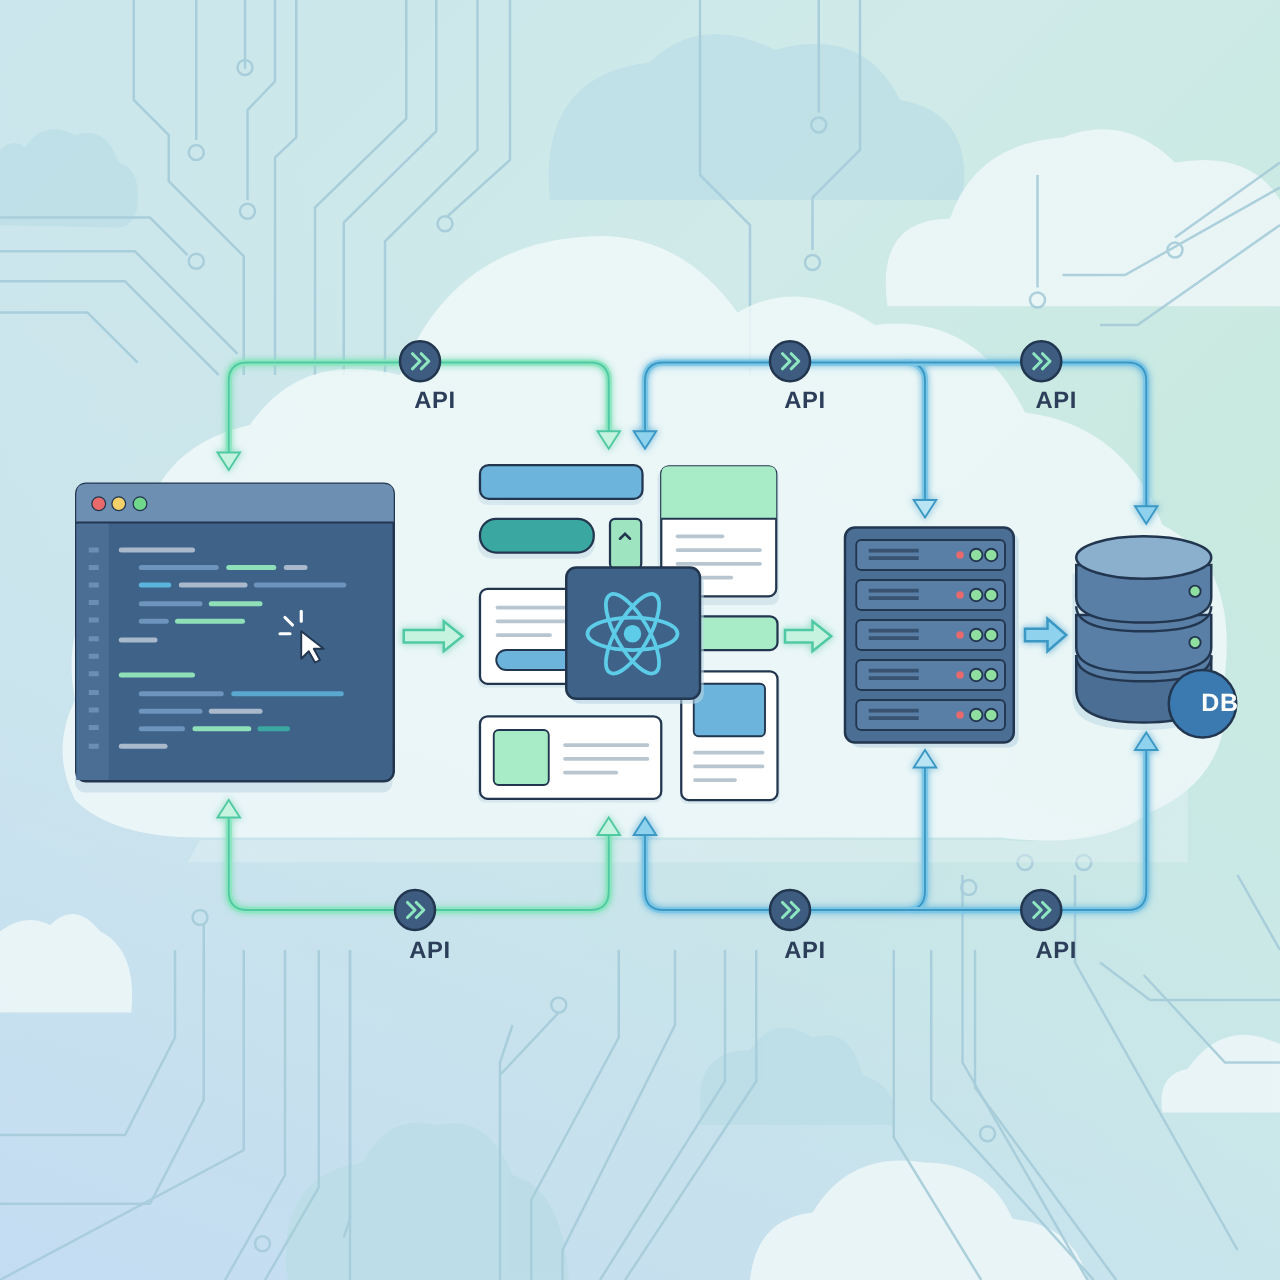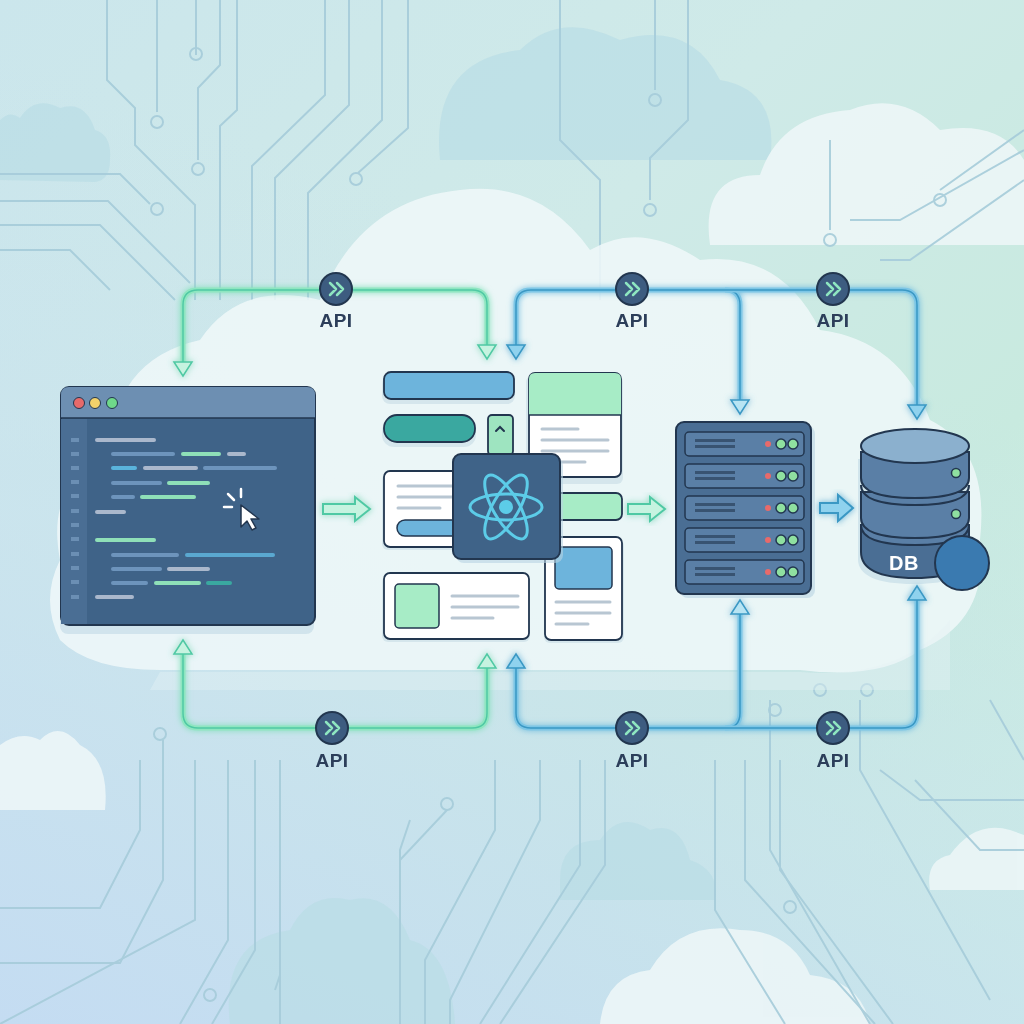--- a/index.html
+++ b/index.html
@@ -8,21 +8,21 @@
     font-family: "Liberation Sans", sans-serif;
     background: linear-gradient(135deg, #cbe6ec 0%, #cfeae8 40%, #c8eadf 70%, #cdf1e0 100%);
   }
   .bg-bottom {
     position: absolute; left: 0; top: 0; width: 1024px; height: 1024px;
     background: linear-gradient(20deg, #c4dcf2 0%, rgba(200,225,240,0.6) 35%, rgba(200,235,230,0) 70%);
   }
   svg.layer { position: absolute; left: 0; top: 0; }
   .label {
     position: absolute; font-weight: bold; font-size: 19px; color: #2c3e5a;
-    transform: translateX(-50%); letter-spacing: 0.5px;
+    transform: translateX(-50%); letter-spacing: 0.5px; margin-left: 12px;
   }
 </style>
 </head>
 <body>
 
 <div class="bg-bottom"></div>
 
 <svg class="layer" width="1024" height="1024" viewBox="0 0 1024 1024">
 
   <g fill="#b9dde6" opacity="0.7">
@@ -389,13 +389,13 @@
     </g>
   </g>
 </svg>
 
 <div class="label" style="left:336px; top:310px;">API</div>
 <div class="label" style="left:632px; top:310px;">API</div>
 <div class="label" style="left:833px; top:310px;">API</div>
 <div class="label" style="left:332px; top:750px;">API</div>
 <div class="label" style="left:632px; top:750px;">API</div>
 <div class="label" style="left:833px; top:750px;">API</div>
-<div class="label" style="left:904px; top:552px; color:#ffffff; font-size:20px;">DB</div>
+<div class="label" style="left:964px; top:552px; color:#ffffff; font-size:20px;">DB</div>
 
 </body></html>

